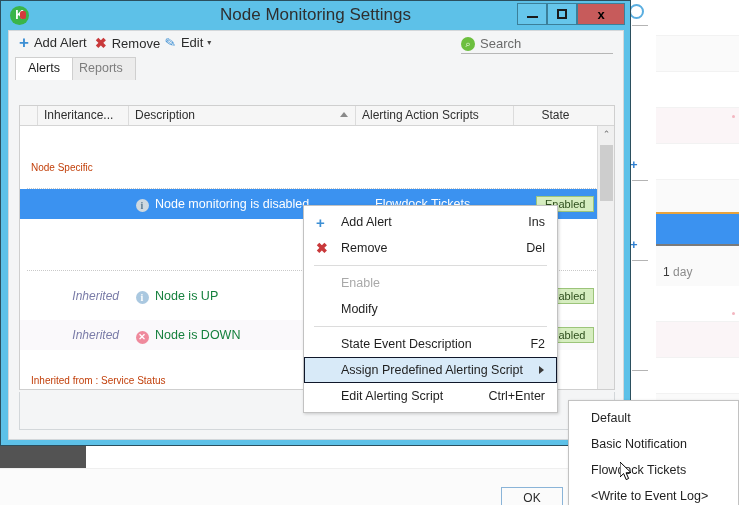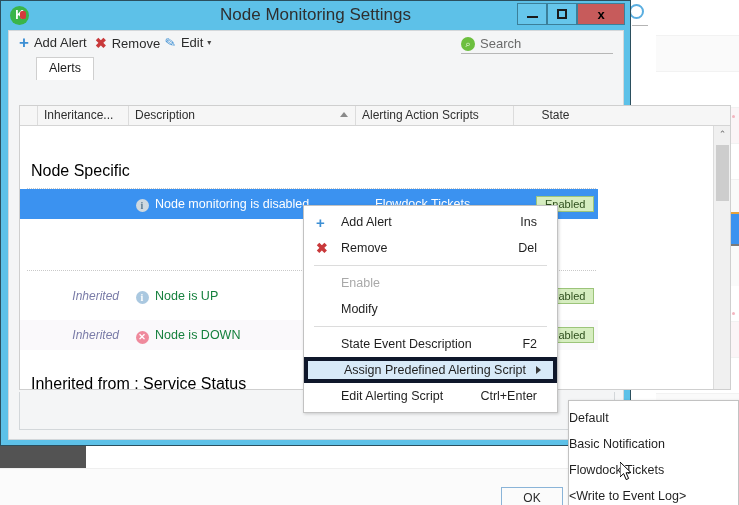--- a/index.html
+++ b/index.html
@@ -133,32 +133,32 @@
     background: #6cbf3e; color: #fff; font-size: 9px; line-height: 14px;
     text-align: center; margin-right: 5px; position: relative;
   }
   .search-input {
     border: none; outline: none; background: transparent;
     font-size: 13px; color: #6a6a6a; width: 120px;
     font-family: "Liberation Sans", sans-serif;
   }
 
   
-  .tabs { position: relative; height: 22px; margin-left: 27px; }
+  .tabs { position: relative; height: 22px; margin-left: 6px; }
   .tab {
     position: absolute; top: 0; height: 23px; padding: 3px 12px 0 12px;
     font-size: 12.5px; border: 1px solid #cfcfcf; border-bottom: none;
   }
   .tab.active { background: #ffffff; color: #1d1d1d; left: 0; z-index: 2; }
   .tab.inactive { background: #ececec; color: #7d7d7d; left: 51px; }
 
   
   .table-frame {
     position: absolute; left: 10px; top: 74px;
-    width: 712px; height: 285px;
+    width: 596px; height: 285px;
     background: #ffffff; border: 1px solid #cfcfcf;
   }
   .thead { display: flex; height: 20px; background: #f6f6f6; border-bottom: 1px solid #d5d5d5; }
   .th {
     font-size: 12px; color: #2f2f2f; padding: 2px 6px;
     border-right: 1px solid #dcdcdc; position: relative; overflow: hidden;
     white-space: nowrap;
   }
   .th.c0 { width: 18px; padding: 0; }
   .th.c1 { width: 91px; }
@@ -167,21 +167,21 @@
   .th.c4 { width: 83px; text-align: center; border-right: none; }
   .sort-arrow {
     position: absolute; right: 7px; top: 6px;
     width: 0; height: 0; border-left: 4px solid transparent;
     border-right: 4px solid transparent; border-bottom: 5px solid #8a8a8a;
   }
 
   .tbody { position: relative; height: 263px; overflow: hidden; background:#fff; }
 
   .grp-title {
-    position: absolute; left: 11px; font-size: 16px; color: #000000;
+    position: absolute; left: 11px; font-size: 10px; color: #c2410c;
     font-family: "Liberation Sans", sans-serif;
   }
   .grp-sep {
     position: absolute; left: 7px; width: 569px; height: 0;
     border-top: 1px dotted #c9c9c9;
   }
   .row {
     position: absolute; left: 0; width: 578px; height: 30px;
     display: flex; align-items: center;
   }
@@ -249,48 +249,48 @@
     background: #ffffff; border: 1px solid #c2c2c2;
     box-shadow: 1px 1px 3px rgba(0,0,0,0.18);
     padding: 3px 0;
   }
   .ctx-item {
     position: relative; height: 26px; display: flex; align-items: center;
     font-size: 12.5px; color: #1f1f1f; padding-left: 37px; white-space: nowrap;
   }
   .ctx-item.disabled { color: #a9a9a9; }
   .ctx-item.hl {
-    background: #d8eaf8; border: 4px solid #0f172a; padding-left: 36px;
+    background: #d8eaf8; border: 1px solid #0f172a; padding-left: 36px;
   }
   .ctx-icon {
     position: absolute; left: 12px; top: 50%; transform: translateY(-50%);
     font-size: 15px; font-weight: 600;
   }
   .ctx-icon.plus { color: #3d8fd4; }
   .ctx-icon.x { color: #c9393b; font-size: 14px; font-weight: bold; }
   .ctx-short {
-    position: absolute; right: 20px; font-size: 12.5px; color: #1f1f1f; text-align: right;
+    position: absolute; right: 12px; font-size: 12.5px; color: #1f1f1f; text-align: right;
   }
   .ctx-arrow {
     position: absolute; right: 12px; width: 0; height: 0;
     border-top: 4px solid transparent; border-bottom: 4px solid transparent;
     border-left: 5px solid #3a3a3a;
   }
   .ctx-sep { height: 1px; background: #dcdcdc; margin: 4px 10px; }
 
   
   .sub-menu {
     position: absolute; left: 568px; top: 400px; width: 171px;
     background: #ffffff; border: 1px solid #c2c2c2;
     box-shadow: 1px 1px 3px rgba(0,0,0,0.18);
     padding: 4px 0;
   }
   .sub-item {
     height: 26px; display: flex; align-items: center;
-    font-size: 12.5px; color: #1f1f1f; white-space: nowrap;
+    font-size: 12.5px; color: #1f1f1f; padding-left: 22px; white-space: nowrap;
   }
 
   
   .cursor {
     position: absolute; left: 620px; top: 462px; width: 14px; height: 20px;
     pointer-events: none;
   }
 </style>
 </head>
 <body>
@@ -370,20 +370,21 @@
           <span class="tb-caret">▾</span>
         </div>
         <div class="search-wrap">
           <span class="search-icon">⌕</span>
           <input class="search-input" value="Search" style="">
         </div>
       </div>
 
       <div class="tabs">
         <div class="tab active">Alerts</div>
+        <div class="tab inactive">Reports</div>
       </div>
 
       <div class="table-frame">
         <div class="thead">
           <div class="th c0"></div>
           <div class="th c1">Inheritance...</div>
           <div class="th c2">
             <span>Description</span>
             <span class="sort-arrow"></span>
           </div>

